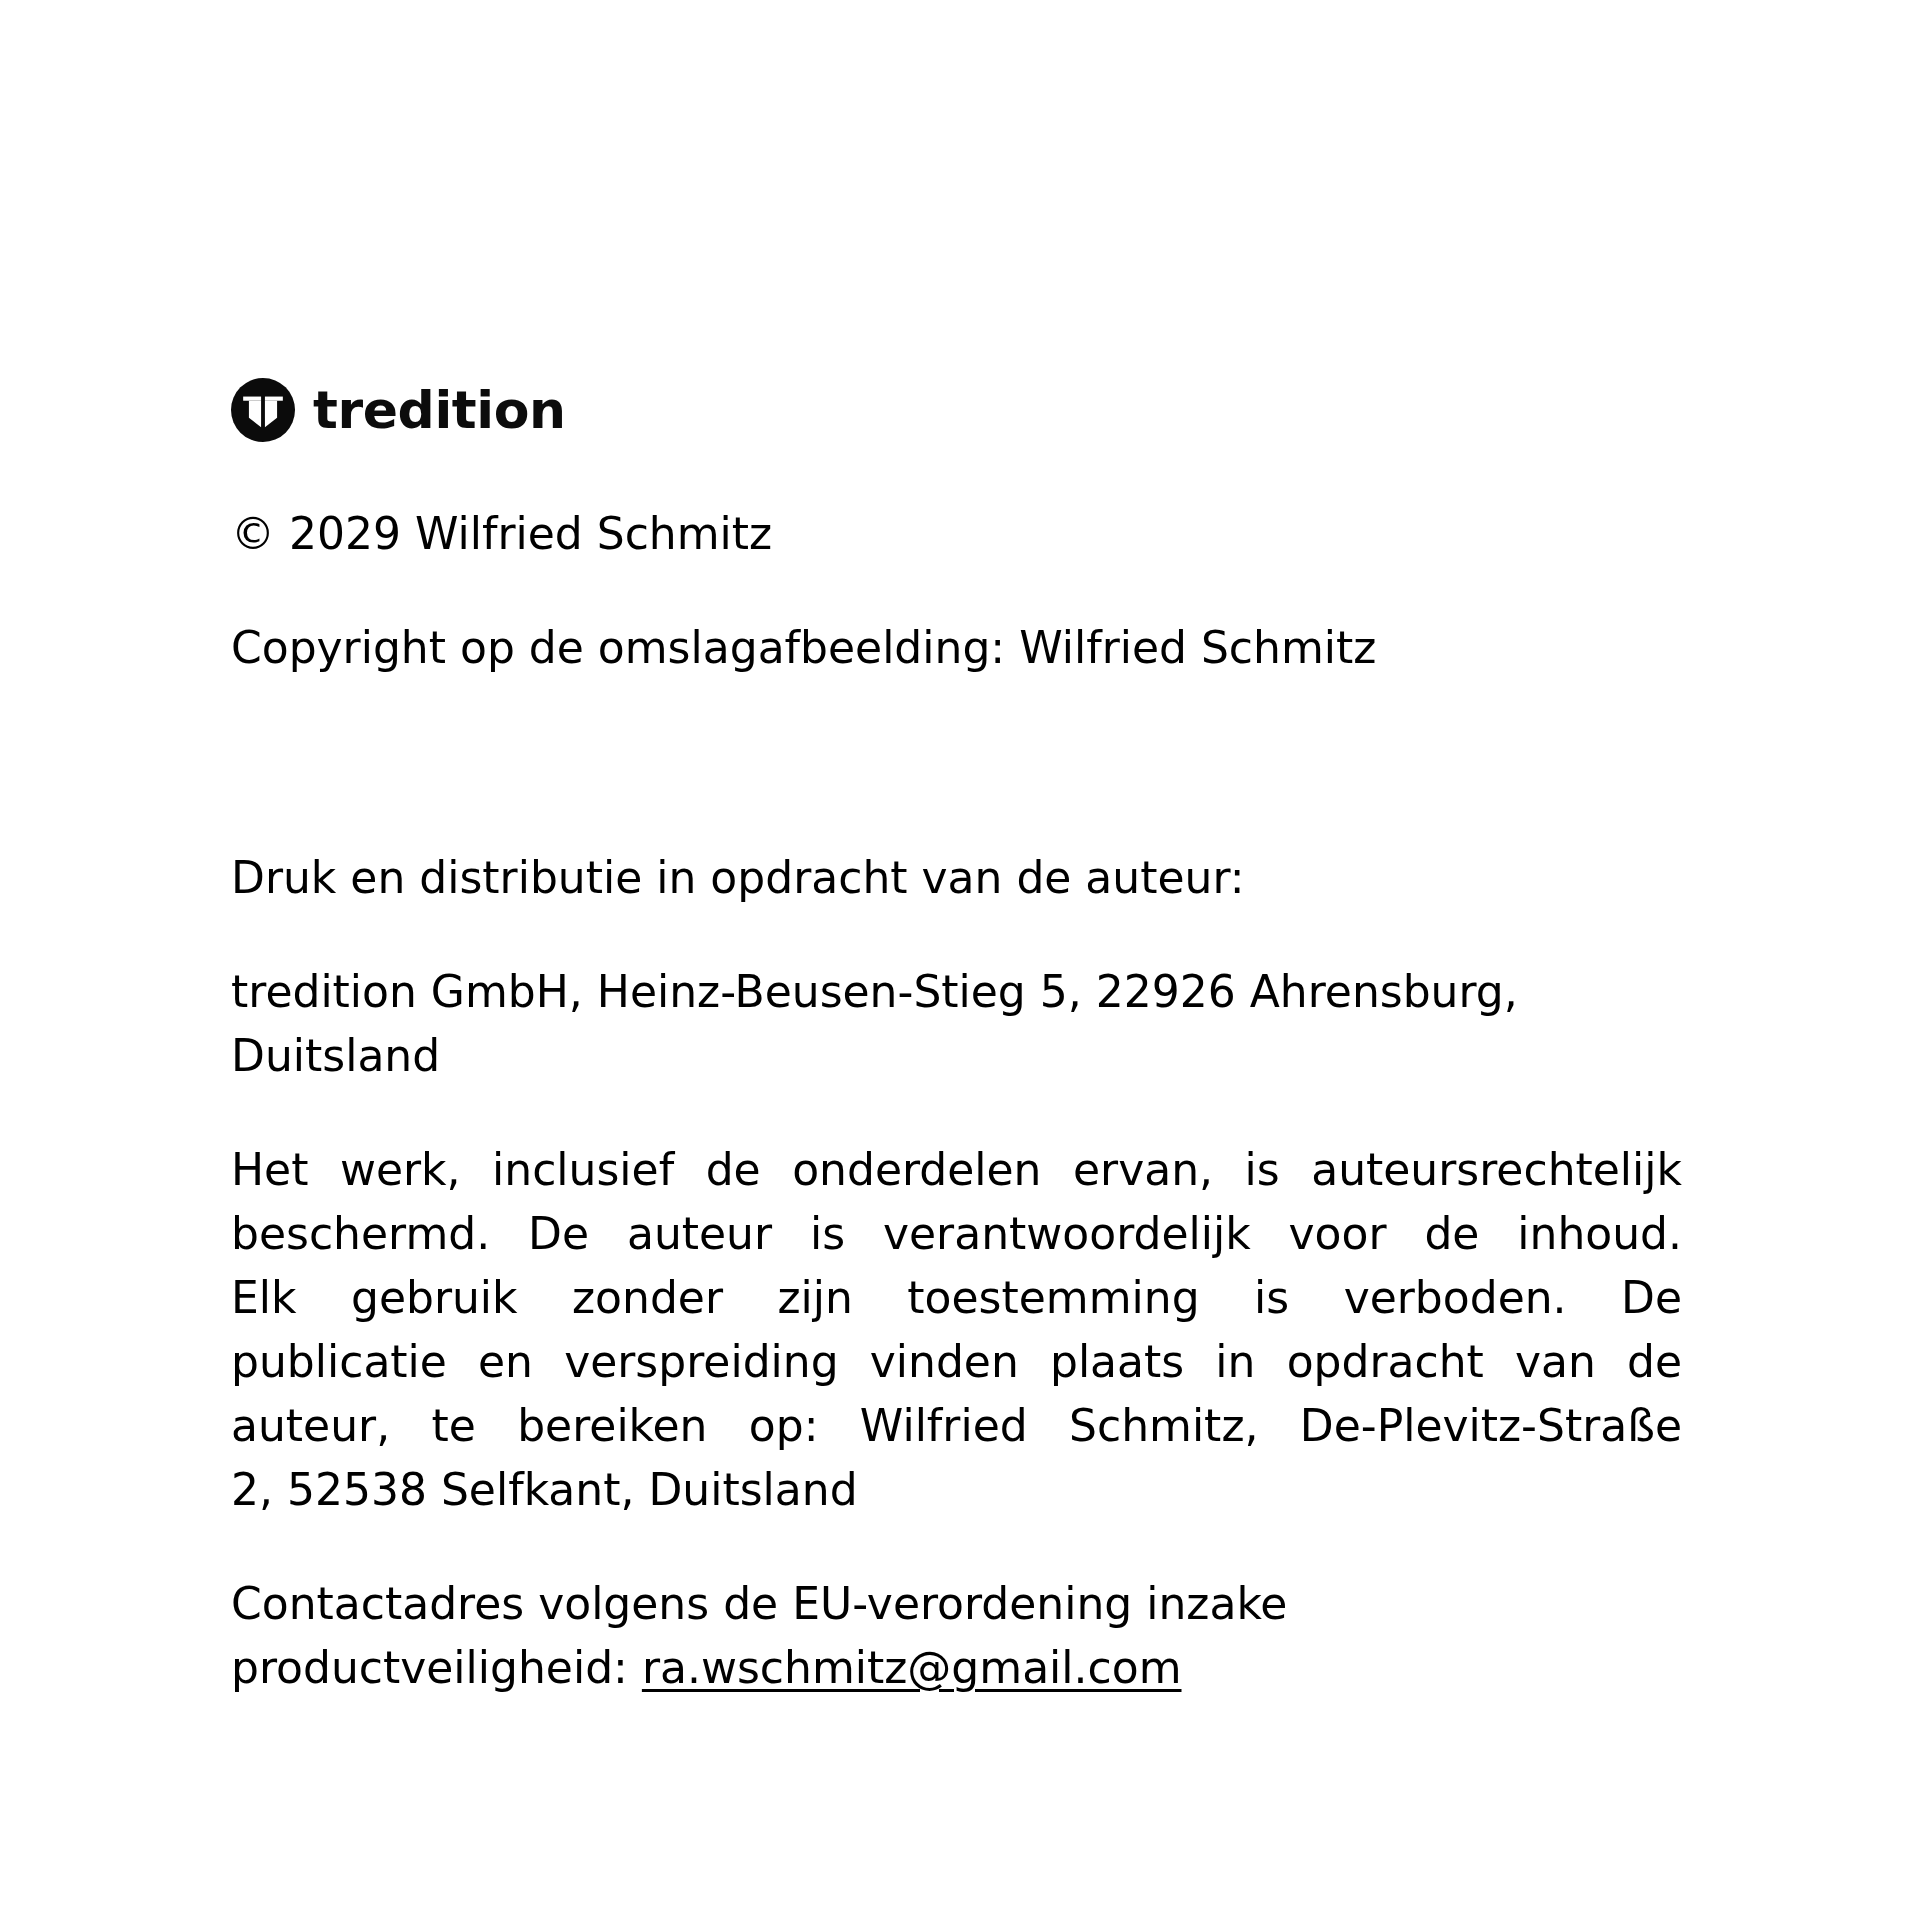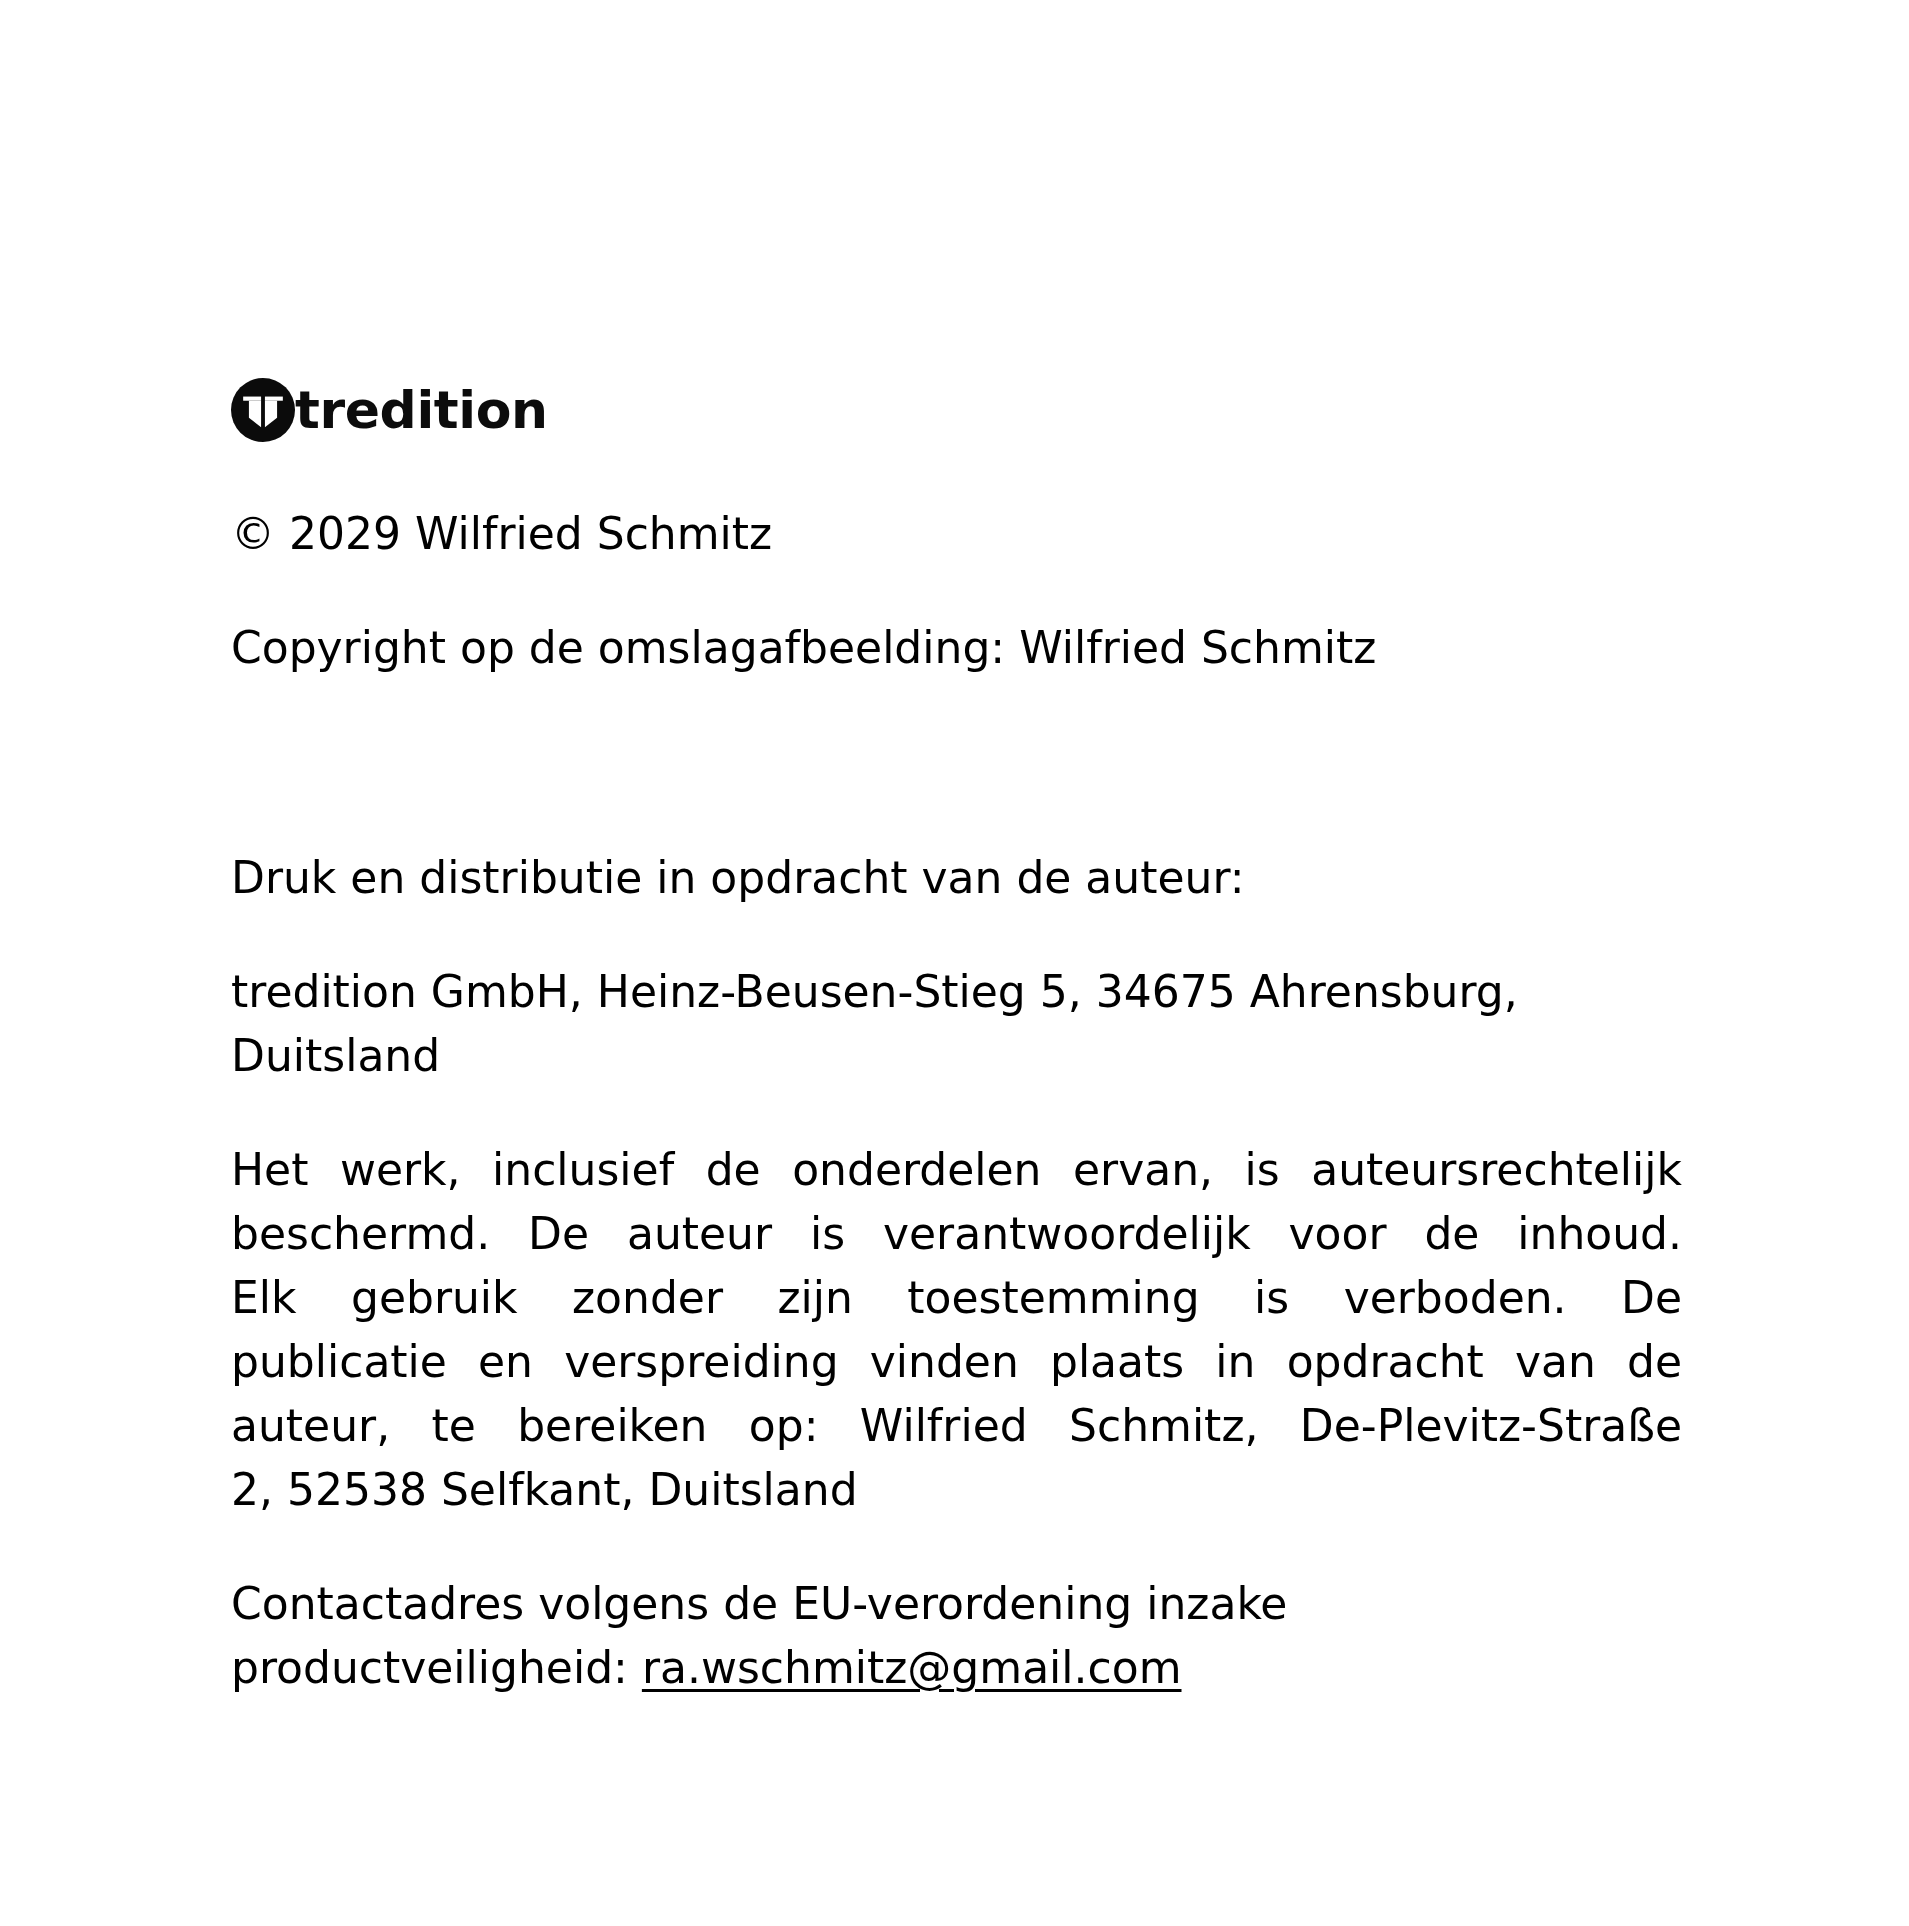--- a/index.html
+++ b/index.html
@@ -21,21 +21,21 @@
     width: 100%;
     height: 100%;
     box-sizing: border-box;
     padding: 378px 228px 0 231px;
     overflow: hidden;
   }
   
   .logo {
     display: flex;
     align-items: center;
-    gap: 0;
+    gap: 18px;
     height: 64px;
     margin: 0 0 60px 0;
   }
   .logo-mark { width: 64px; height: 64px; flex: 0 0 auto; }
   .logo-mark svg { width: 64px; height: 64px; display: block; }
   .logo-word {
     font-size: 52px;
     font-weight: 700;
     letter-spacing: -0.4px;
     color: #0c0c0c;
@@ -83,21 +83,21 @@
 
 
 
   <p>Copyright op de omslagafbeelding: Wilfried Schmitz</p>
 
   <div class="spacer"></div>
 
   <p>Druk en distributie in opdracht van de auteur:</p>
 
   <div class="para">
-    <span class="line">tredition GmbH, Heinz-Beusen-Stieg 5, 34675 Ahrensburg,</span>
+    <span class="line">tredition GmbH, Heinz-Beusen-Stieg 5, 22926 Ahrensburg,</span>
     <span class="line">Duitsland</span>
   </div>
 
   <div class="para">
     <span class="line j">Het werk, inclusief de onderdelen ervan, is auteursrechtelijk</span>
     <span class="line j">beschermd. De auteur is verantwoordelijk voor de inhoud.</span>
     <span class="line j">Elk gebruik zonder zijn toestemming is verboden. De</span>
     <span class="line j">publicatie en verspreiding vinden plaats in opdracht van de</span>
     <span class="line j">auteur, te bereiken op: Wilfried Schmitz, De-Plevitz-Straße</span>
     <span class="line">2, 52538 Selfkant, Duitsland</span>

